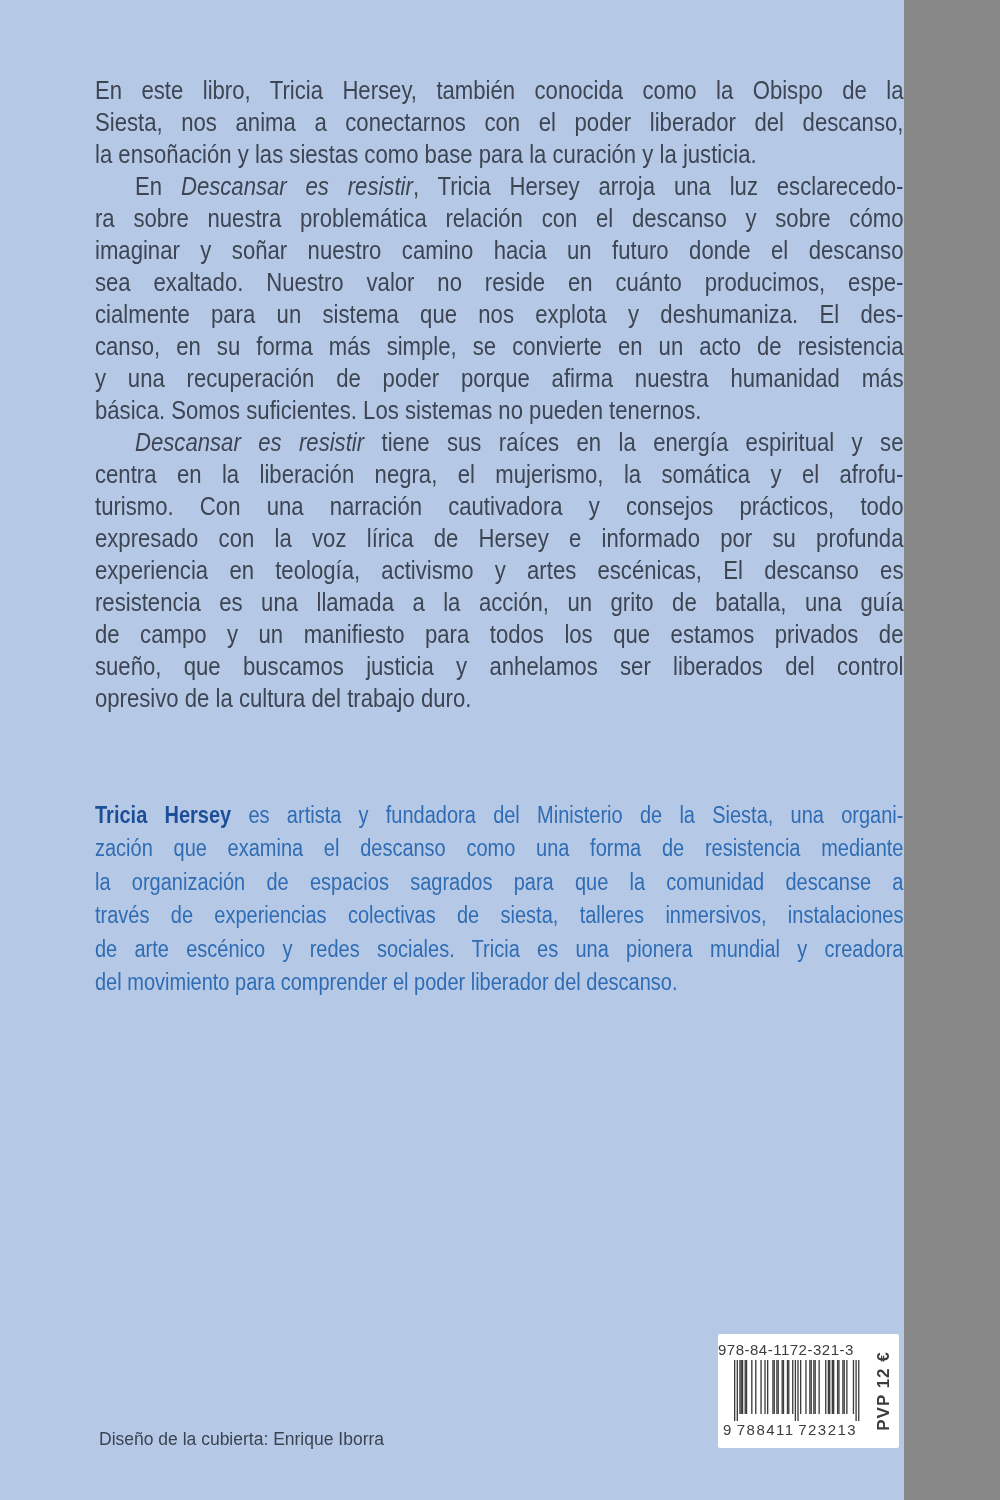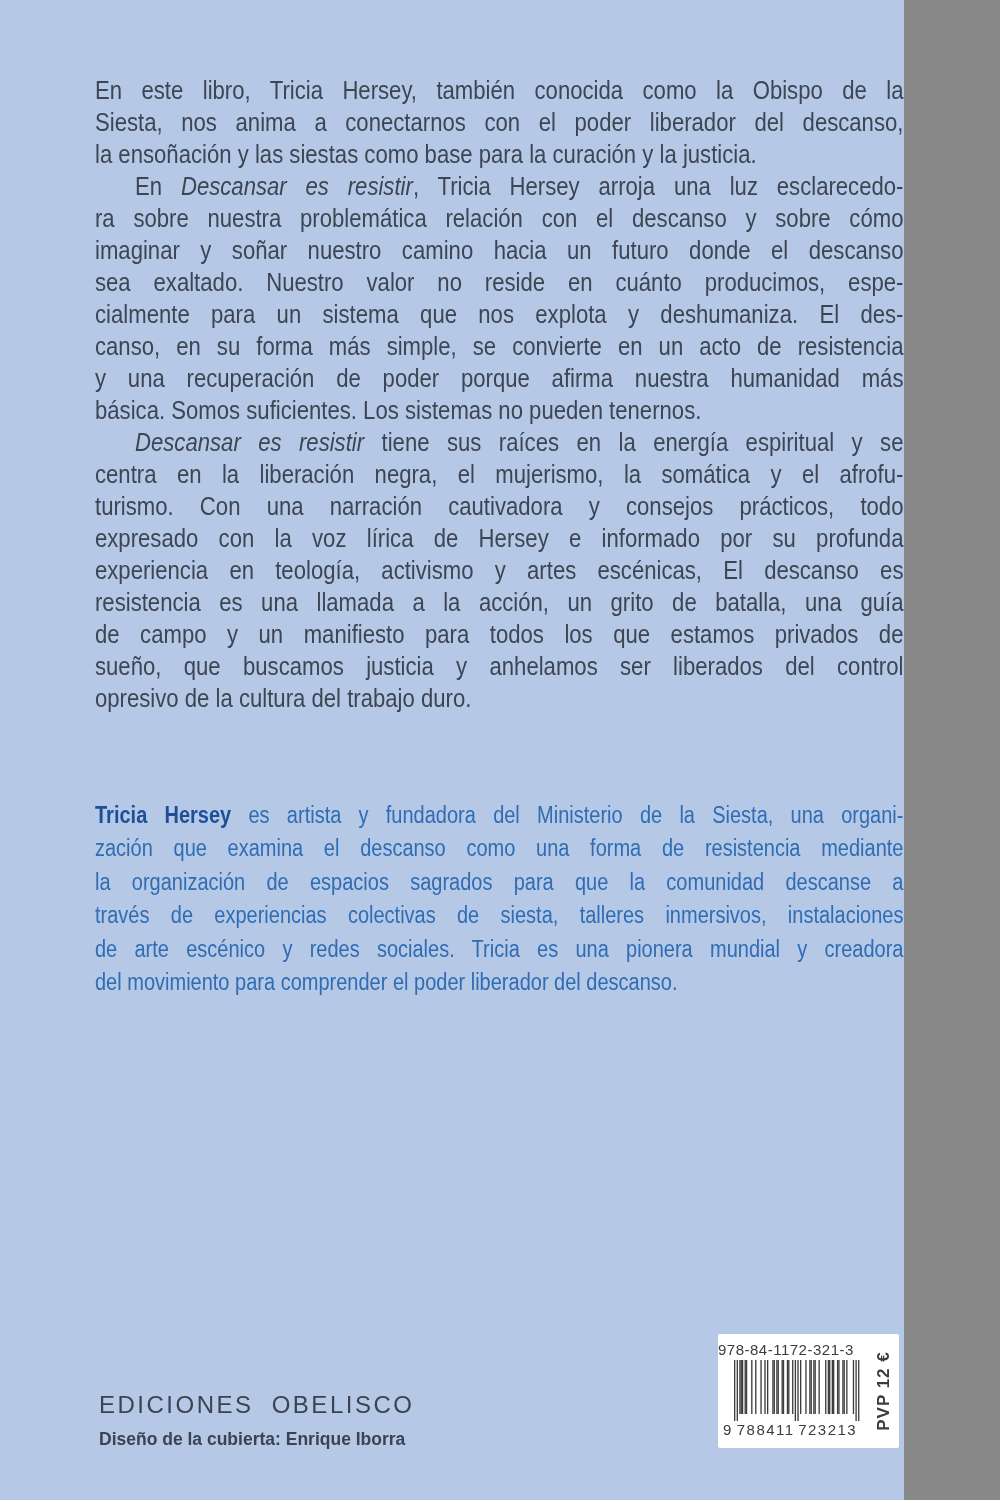--- a/index.html
+++ b/index.html
@@ -19,21 +19,21 @@
   .italic    { font-style:italic; }
   .bold-name { font-weight:bold; color:var(--bio-name,#1d4f99); }
   
   .publisher-name {
     position:absolute; left:99px; top:1391px;
     font-size:24px; letter-spacing:2.5px; word-spacing:9px;
     color:var(--publisher-text,#3b4350);
   }
   .cover-credit {
     position:absolute; left:99px; top:1429px;
-    font-size:17.5px; color:var(--publisher-text,#3b4350);font-weight:bold;
+    font-size:17.5px; color:var(--publisher-text,#3b4350);
   }
   
   .barcode-box {
     position:absolute; left:718px; top:1334px; width:181px; height:114px;
     background:var(--barcode-bg,#ffffff); border-radius:2px;
   }
   .isbn {
     position:absolute; top:7px; left:0; width:152px; text-align:left;
     font-size:15px; letter-spacing:0.5px; color:var(--barcode-ink,#3c3c3c);
   }
@@ -75,21 +75,20 @@
 
   <div class="textblock bio">
       <div class="line"><span class="bold-name">Tricia Hersey</span><span> es artista y fundadora del Ministerio de la Siesta, una organi-</span></div>
       <div class="line"><span>zación que examina el descanso como una forma de resistencia mediante</span></div>
       <div class="line"><span>la organización de espacios sagrados para que la comunidad descanse a</span></div>
       <div class="line"><span>través de experiencias colectivas de siesta, talleres inmersivos, instalaciones</span></div>
       <div class="line"><span>de arte escénico y redes sociales. Tricia es una pionera mundial y creadora</span></div>
       <div class="line last"><span>del movimiento para comprender el poder liberador del descanso.</span></div>
     </div>
 
-  <div class="publisher-name">EDICIONES OBELISCO</div>
 
   <div class="cover-credit">Diseño de la cubierta: Enrique Iborra</div>
 
   <div class="barcode-box">
     <div class="isbn">978-84-1172-321-3</div>
     <div>
         <svg class="ean-svg" width="150" height="78" xmlns="http://www.w3.org/2000/svg">
           <rect x="12.00" y="0" width="1.32" height="61" fill="#3c3c3c"></rect>
           <rect x="14.64" y="0" width="1.32" height="61" fill="#3c3c3c"></rect>
           <rect x="17.28" y="0" width="1.32" height="54" fill="#3c3c3c"></rect>

